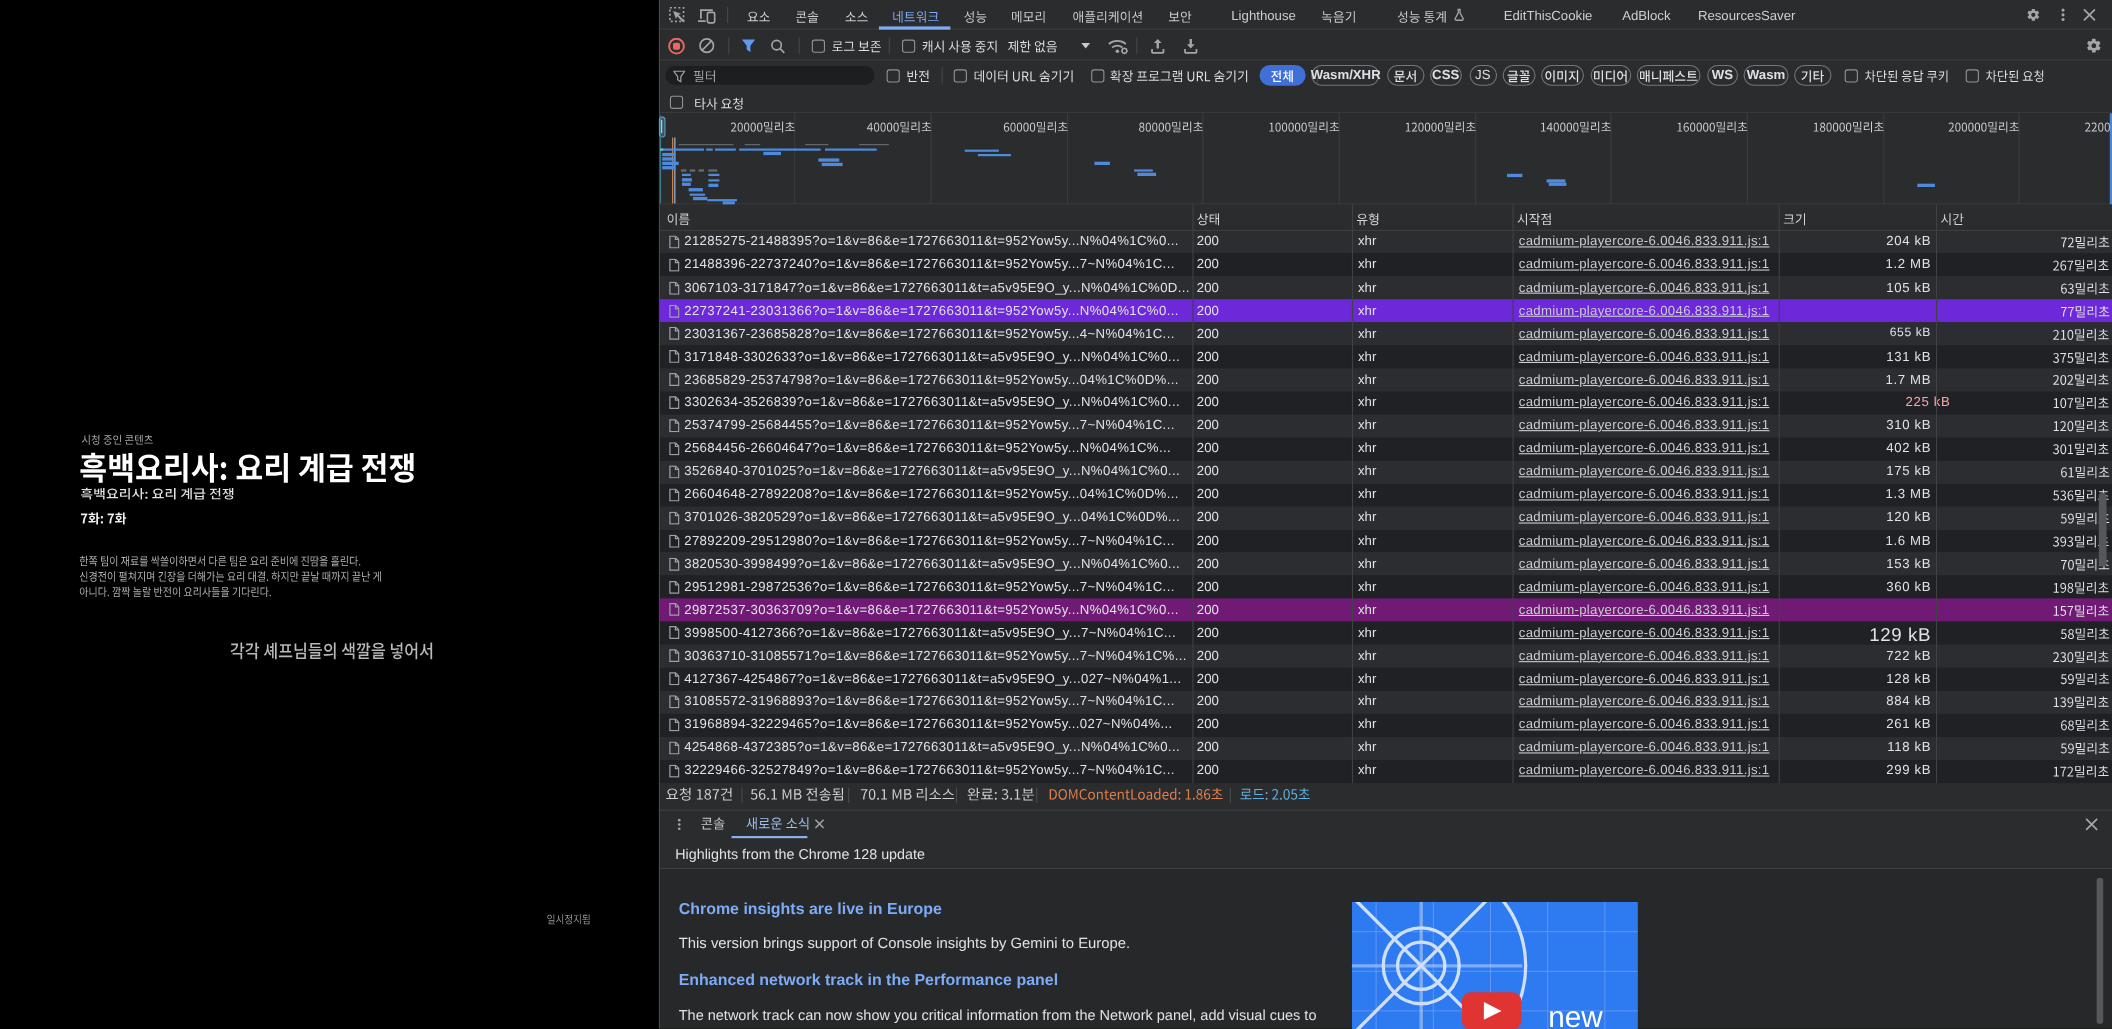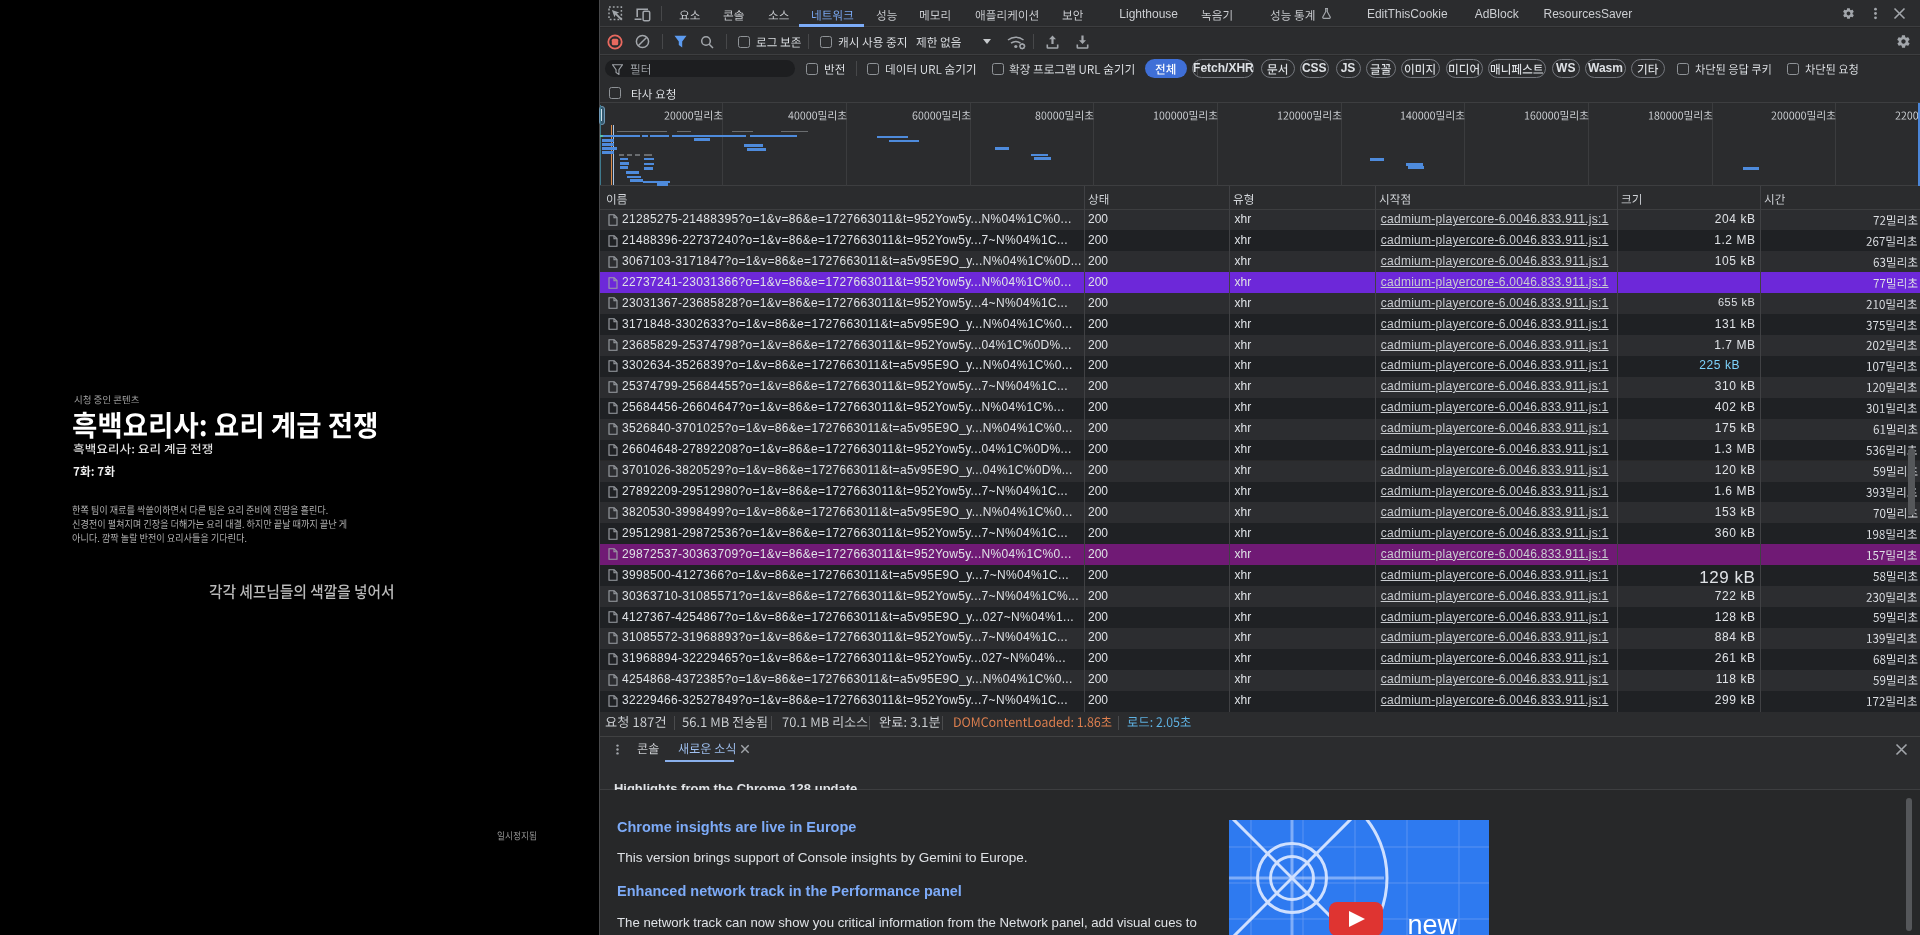--- a/index.html
+++ b/index.html
@@ -160,29 +160,29 @@
 <div style="position:absolute;left:991.5px;top:62.5px;width:12px;height:12px;border:1.5px solid #8f9397;border-radius:2.5px"></div>
 <div style="position:absolute;left:1009px;top:60.4px"><svg width="127.3" height="17.3" viewBox="0 0 127.3 17.3">
       <path fill="#dee1e5" transform="translate(0,13.8)" d="M3.3 -4.8H4.3V-3.4H3.3ZM7.8 -9.9H8.7V-2.6H7.8ZM8.3 -6.6H10.3V-5.8H8.3ZM0.6 -3 0.5 -3.8Q1.5 -3.8 2.6 -3.8Q3.7 -3.8 4.9 -3.9Q6.1 -3.9 7.1 -4.1L7.2 -3.4Q6.1 -3.2 4.9 -3.1Q3.8 -3 2.7 -3Q1.6 -3 0.6 -3ZM1.8 -2.1H8.7V0.9H7.8V-1.3H1.8ZM0.8 -8.9H6.8V-8.2H0.8ZM3.8 -7.8Q4.9 -7.8 5.6 -7.3Q6.3 -6.9 6.3 -6.2Q6.3 -5.4 5.6 -5Q4.9 -4.6 3.8 -4.6Q2.7 -4.6 2 -5Q1.4 -5.4 1.4 -6.2Q1.4 -6.9 2 -7.3Q2.7 -7.8 3.8 -7.8ZM3.8 -7.1Q3.1 -7.1 2.7 -6.8Q2.3 -6.6 2.3 -6.2Q2.3 -5.8 2.7 -5.5Q3.1 -5.2 3.8 -5.2Q4.5 -5.2 4.9 -5.5Q5.3 -5.8 5.3 -6.2Q5.3 -6.6 4.9 -6.8Q4.5 -7.1 3.8 -7.1ZM3.3 -10H4.3V-8.6H3.3Z M13.9 -8.8H14.7V-7.9Q14.7 -6.9 14.3 -6Q13.9 -5.2 13.3 -4.5Q12.6 -3.9 11.7 -3.6L11.2 -4.4Q12 -4.6 12.6 -5.2Q13.2 -5.7 13.6 -6.4Q13.9 -7.1 13.9 -7.9ZM14.1 -8.8H14.9V-7.9Q14.9 -7.2 15.2 -6.5Q15.5 -5.9 16.1 -5.4Q16.6 -4.9 17.4 -4.7L16.9 -3.9Q16.1 -4.2 15.4 -4.8Q14.8 -5.4 14.4 -6.2Q14.1 -7 14.1 -7.9ZM11.5 -9.1H17.2V-8.3H11.5ZM18.5 -9.9H19.5V-3.4H18.5ZM19.2 -7.2H21V-6.3H19.2ZM16.1 -3.1Q17.2 -3.1 18 -2.9Q18.7 -2.6 19.1 -2.2Q19.6 -1.7 19.6 -1.1Q19.6 -0.5 19.1 -0Q18.7 0.4 18 0.7Q17.2 0.9 16.1 0.9Q15 0.9 14.3 0.7Q13.5 0.4 13.1 -0Q12.6 -0.5 12.6 -1.1Q12.6 -1.7 13.1 -2.2Q13.5 -2.6 14.3 -2.9Q15 -3.1 16.1 -3.1ZM16.1 -2.3Q15.3 -2.3 14.8 -2.1Q14.2 -2 13.9 -1.7Q13.6 -1.5 13.6 -1.1Q13.6 -0.7 13.9 -0.4Q14.2 -0.2 14.8 -0Q15.3 0.1 16.1 0.1Q16.9 0.1 17.4 -0Q18 -0.2 18.3 -0.4Q18.6 -0.7 18.6 -1.1Q18.6 -1.5 18.3 -1.7Q18 -2 17.4 -2.1Q16.9 -2.3 16.1 -2.3Z M24.6 -1.3H34.2V-0.5H24.6ZM25.4 -8.8H33.3V-8H25.4ZM25.5 -4.3H33.2V-3.4H25.5ZM27.1 -8.1H28V-4.2H27.1ZM30.7 -8.1H31.6V-4.2H30.7Z M35.3 -1.2H44.9V-0.4H35.3ZM39.6 -3.6H40.5V-0.9H39.6ZM36.5 -9.1H43.7V-5.8H37.5V-3.7H36.5V-6.6H42.7V-8.3H36.5ZM36.5 -4.1H43.9V-3.3H36.5Z M47.1 -8.8H53.8V-8H47.1ZM46 -1.5H55.5V-0.6H46ZM53.3 -8.8H54.3V-7.7Q54.3 -7 54.2 -6.2Q54.2 -5.4 54.1 -4.5Q54.1 -3.6 53.9 -2.4L52.9 -2.5Q53.1 -3.6 53.2 -4.5Q53.3 -5.5 53.3 -6.2Q53.3 -7 53.3 -7.7Z M64.7 -9.9H65.6V-3.5H64.7ZM63 -7.2H65V-6.3H63ZM62.4 -9.7H63.3V-3.6H62.4ZM58.7 -2.9H65.6V0.8H58.7ZM64.7 -2.1H59.6V-0H64.7ZM57.2 -4.7H57.9Q58.6 -4.7 59.3 -4.7Q59.9 -4.8 60.5 -4.8Q61.1 -4.9 61.8 -5L61.9 -4.2Q61.2 -4.1 60.6 -4Q60 -4 59.3 -3.9Q58.7 -3.9 57.9 -3.9H57.2ZM57.2 -9.2H61.1V-6.2H58.1V-4.2H57.2V-7H60.2V-8.4H57.2Z M73.7 0.2Q73 0.2 72.5 -0Q71.9 -0.2 71.5 -0.7Q71.1 -1.1 70.8 -1.8Q70.6 -2.6 70.6 -3.6V-8.8H71.7V-3.6Q71.7 -2.5 71.9 -1.9Q72.2 -1.3 72.7 -1.1Q73.1 -0.8 73.7 -0.8Q74.2 -0.8 74.7 -1.1Q75.1 -1.3 75.4 -1.9Q75.7 -2.5 75.7 -3.6V-8.8H76.7V-3.6Q76.7 -2.6 76.5 -1.8Q76.3 -1.1 75.9 -0.7Q75.4 -0.2 74.9 -0Q74.3 0.2 73.7 0.2Z M79 0V-8.8H81.7Q82.6 -8.8 83.2 -8.6Q83.9 -8.3 84.3 -7.8Q84.7 -7.2 84.7 -6.3Q84.7 -5.5 84.3 -4.9Q83.9 -4.3 83.2 -4Q82.6 -3.7 81.7 -3.7H80.1V0ZM80.1 -4.6H81.5Q82.5 -4.6 83.1 -5Q83.6 -5.5 83.6 -6.3Q83.6 -7.2 83.1 -7.5Q82.5 -7.9 81.5 -7.9H80.1ZM83.7 0 81.5 -4 82.3 -4.6 84.9 0Z M86.4 0V-8.8H87.5V-0.9H91.2V0Z M99 -4.5H100V-2.6H99ZM95.9 -2.8H103.1V0.8H95.9ZM102.2 -2H96.9V-0H102.2ZM94.8 -4.9H104.3V-4.1H94.8ZM99 -9.8H99.9V-9.3Q99.9 -8.8 99.6 -8.3Q99.4 -7.8 99 -7.3Q98.6 -6.9 98.1 -6.6Q97.5 -6.3 96.9 -6.1Q96.3 -5.8 95.7 -5.7L95.3 -6.5Q95.9 -6.6 96.4 -6.8Q96.9 -7 97.4 -7.2Q97.9 -7.5 98.3 -7.8Q98.6 -8.1 98.8 -8.5Q99 -8.9 99 -9.3ZM99.2 -9.8H100V-9.3Q100 -8.9 100.2 -8.5Q100.4 -8.2 100.8 -7.8Q101.1 -7.5 101.6 -7.2Q102.1 -7 102.6 -6.8Q103.2 -6.6 103.7 -6.5L103.4 -5.7Q102.7 -5.8 102.1 -6.1Q101.5 -6.3 101 -6.6Q100.4 -6.9 100 -7.4Q99.6 -7.8 99.4 -8.3Q99.2 -8.8 99.2 -9.3Z M113.1 -9.9H114.1V0.9H113.1ZM110.1 -8.7H111Q111 -7.6 110.7 -6.5Q110.5 -5.4 109.9 -4.4Q109.3 -3.4 108.4 -2.6Q107.4 -1.8 106.1 -1.1L105.6 -1.9Q107.1 -2.7 108.1 -3.7Q109.1 -4.7 109.6 -5.9Q110.1 -7.2 110.1 -8.6ZM106.1 -8.7H110.5V-7.9H106.1Z M123.8 -9.9H124.8V0.9H123.8ZM120.8 -8.7H121.7Q121.7 -7.6 121.4 -6.5Q121.2 -5.4 120.6 -4.4Q120 -3.4 119.1 -2.6Q118.1 -1.8 116.8 -1.1L116.3 -1.9Q117.8 -2.7 118.8 -3.7Q119.8 -4.7 120.3 -5.9Q120.8 -7.2 120.8 -8.6ZM116.8 -8.7H121.2V-7.9H116.8Z"></path>
     </svg></div>
 <div style="position:absolute;left:1145.3px;top:59px;width:42.2px;height:19px;background:#3f6fd7;border-radius:9.5px"></div>
 <div style="position:absolute;left:1155.2px;top:60.4px"><svg width="22.4" height="17.3" viewBox="0 0 22.4 17.3">
       <path fill="#ffffff" transform="translate(0,13.8)" d="M6.2 -7H8.8V-6H6.2ZM8.1 -10H9.3V-2H8.1ZM2.5 -0.3H9.6V0.8H2.5ZM2.5 -2.7H3.7V0.3H2.5ZM3.1 -8.6H4.1V-7.8Q4.1 -6.8 3.8 -5.9Q3.4 -5 2.8 -4.3Q2.1 -3.6 1.2 -3.3L0.5 -4.3Q1.2 -4.5 1.6 -4.8Q2.1 -5.2 2.5 -5.7Q2.8 -6.1 3 -6.7Q3.1 -7.2 3.1 -7.8ZM3.4 -8.6H4.4V-7.8Q4.4 -7.1 4.7 -6.5Q4.9 -5.8 5.5 -5.3Q6.1 -4.8 6.9 -4.5L6.3 -3.5Q5.3 -3.8 4.7 -4.5Q4.1 -5.1 3.7 -6Q3.4 -6.8 3.4 -7.8ZM0.9 -9.1H6.6V-8.1H0.9Z M15.6 -5.7H17.4V-4.7H15.6ZM13.3 -7.1H14.2V-6.6Q14.2 -5.8 14.1 -5Q13.9 -4.2 13.6 -3.4Q13.3 -2.7 12.9 -2.1Q12.4 -1.5 11.8 -1.2L11.1 -2.1Q11.7 -2.5 12.1 -3Q12.5 -3.4 12.7 -4Q13 -4.7 13.1 -5.3Q13.3 -6 13.3 -6.6ZM13.5 -7.1H14.4V-6.6Q14.4 -6 14.6 -5.4Q14.7 -4.7 15 -4.2Q15.2 -3.6 15.7 -3.1Q16.1 -2.7 16.6 -2.4L15.9 -1.4Q15.1 -1.9 14.6 -2.7Q14 -3.5 13.8 -4.5Q13.5 -5.5 13.5 -6.6ZM11.4 -8H16.2V-7H11.4ZM13.3 -9.6H14.4V-7.2H13.3ZM19.1 -10H20.3V1H19.1ZM17 -9.8H18.2V0.5H17Z"></path>
     </svg></div>
 <div style="position:absolute;left:1196.5px;top:61px;width:1px;height:15px;background:#47484a"></div>
 <div style="position:absolute;left:1192.4px;top:59px;width:62.0px;height:19px;border:1px solid #73767c;border-radius:9.5px"></div>
-<div style="position:absolute;top:61.8px;font-size:12px;color:#dee1e5;font-weight:700;line-height:1;white-space:pre;transform:translateX(-50%);left:1223.4px;">Fetch/XHR</div>
+<div style="position:absolute;top:61.8px;font-size:12px;color:#dee1e5;font-weight:700;line-height:1;white-space:pre;transform:translateX(-50%);left:1223.4px;">Wasm/XHR</div>
 <div style="position:absolute;left:1261px;top:59px;width:34px;height:19px;border:1px solid #73767c;border-radius:9.5px"></div>
 <div style="position:absolute;left:1266.8px;top:60.4px"><svg width="22.4" height="17.3" viewBox="0 0 22.4 17.3">
       <path fill="#dee1e5" transform="translate(0,13.8)" d="M0.5 -4.5H10.2V-3.4H0.5ZM4.8 -3.8H6.1V-1.4H4.8ZM1.7 -9.5H8.9V-5.5H1.7ZM7.7 -8.5H2.9V-6.5H7.7ZM1.7 -0.3H9.1V0.8H1.7ZM1.7 -2.4H2.9V0.1H1.7Z M16.6 -6.4H19.5V-5.4H16.6ZM13.9 -9.1H14.9V-7.3Q14.9 -6.3 14.7 -5.4Q14.5 -4.5 14.1 -3.7Q13.7 -2.9 13.2 -2.3Q12.6 -1.6 11.9 -1.3L11.2 -2.3Q11.8 -2.6 12.3 -3.1Q12.8 -3.6 13.1 -4.3Q13.5 -5 13.7 -5.8Q13.9 -6.5 13.9 -7.3ZM14.1 -9.1H15.1V-7.3Q15.1 -6.5 15.3 -5.8Q15.4 -5.1 15.8 -4.4Q16.1 -3.8 16.6 -3.3Q17.1 -2.8 17.7 -2.5L17 -1.5Q16.3 -1.8 15.8 -2.4Q15.2 -3 14.9 -3.8Q14.5 -4.5 14.3 -5.4Q14.1 -6.3 14.1 -7.3ZM18.9 -10H20.1V1H18.9Z"></path>
     </svg></div>
 <div style="position:absolute;left:1300px;top:59px;width:28.5px;height:19px;border:1px solid #73767c;border-radius:9.5px"></div>
 <div style="position:absolute;top:61.8px;font-size:12px;color:#dee1e5;font-weight:700;line-height:1;white-space:pre;transform:translateX(-50%);left:1314.25px;">CSS</div>
 <div style="position:absolute;left:1335.5px;top:59px;width:25.0px;height:19px;border:1px solid #73767c;border-radius:9.5px"></div>
-<div style="position:absolute;top:61.8px;font-size:12px;color:#dee1e5;font-weight:700;line-height:1;white-space:pre;transform:translateX(-50%);left:1348.0px;">JS</div>
+<div style="position:absolute;top:61.8px;font-size:12px;color:#dee1e5;font-weight:400;line-height:1;white-space:pre;transform:translateX(-50%);left:1348.0px;">JS</div>
 <div style="position:absolute;left:1365.5px;top:59px;width:30.5px;height:19px;border:1px solid #73767c;border-radius:9.5px"></div>
 <div style="position:absolute;left:1369.5px;top:60.4px"><svg width="22.4" height="17.3" viewBox="0 0 22.4 17.3">
       <path fill="#dee1e5" transform="translate(0,13.8)" d="M1.7 -9.5H8.5V-8.5H1.7ZM0.5 -6H10.2V-5H0.5ZM7.8 -9.5H9V-8.8Q9 -8.2 8.9 -7.5Q8.9 -6.7 8.7 -5.7L7.5 -5.8Q7.7 -6.8 7.7 -7.5Q7.8 -8.2 7.8 -8.8ZM1.6 -4.1H9V-1.1H2.9V0.2H1.7V-2.1H7.8V-3.1H1.6ZM1.7 -0.1H9.3V0.9H1.7Z M16.2 -9.7H19.2V-8.6H16.2ZM11.3 -5.6H20.8V-4.6H11.3ZM15.6 -7.4H16.8V-5H15.6ZM18.6 -9.7H19.8V-9.1Q19.8 -8.7 19.8 -7.9Q19.8 -7.2 19.5 -6.2L18.3 -6.4Q18.6 -7.3 18.6 -8Q18.6 -8.7 18.6 -9.1ZM12 -9.7H14.7V-8.6H12ZM14.1 -9.7H15.3V-9.2Q15.3 -8.7 15.2 -7.9Q15.2 -7.2 14.8 -6.2L13.6 -6.4Q13.9 -7.1 14 -7.6Q14.1 -8.1 14.1 -8.5Q14.1 -8.9 14.1 -9.2ZM12.5 -3.8H19.6V-1.1H13.7V0.3H12.5V-2H18.4V-2.8H12.5ZM12.5 -0.1H20V0.9H12.5Z"></path>
     </svg></div>
 <div style="position:absolute;left:1401px;top:59px;width:39px;height:19px;border:1px solid #73767c;border-radius:9.5px"></div>
 <div style="position:absolute;left:1404.0px;top:60.4px"><svg width="33.1" height="17.3" viewBox="0 0 33.1 17.3">
       <path fill="#dee1e5" transform="translate(0,13.8)" d="M8.1 -10H9.3V1H8.1ZM3.6 -9.2Q4.4 -9.2 5 -8.7Q5.7 -8.2 6 -7.4Q6.4 -6.5 6.4 -5.3Q6.4 -4.1 6 -3.3Q5.7 -2.4 5 -1.9Q4.4 -1.4 3.6 -1.4Q2.8 -1.4 2.2 -1.9Q1.6 -2.4 1.2 -3.3Q0.9 -4.1 0.9 -5.3Q0.9 -6.5 1.2 -7.4Q1.6 -8.2 2.2 -8.7Q2.8 -9.2 3.6 -9.2ZM3.6 -8Q3.2 -8 2.8 -7.7Q2.5 -7.4 2.3 -6.8Q2.1 -6.2 2.1 -5.3Q2.1 -4.5 2.3 -3.8Q2.5 -3.2 2.8 -2.9Q3.2 -2.6 3.6 -2.6Q4.1 -2.6 4.4 -2.9Q4.8 -3.2 5 -3.8Q5.2 -4.5 5.2 -5.3Q5.2 -6.2 5 -6.8Q4.8 -7.4 4.4 -7.7Q4.1 -8 3.6 -8Z M11.8 -9H16.8V-1.7H11.8ZM15.6 -7.9H13V-2.7H15.6ZM18.8 -10H20V1H18.8Z M24.7 -8.3H25.6V-6.8Q25.6 -5.9 25.4 -5Q25.2 -4.2 24.8 -3.4Q24.4 -2.6 23.9 -2Q23.3 -1.4 22.6 -1.1L21.9 -2.1Q22.5 -2.4 23 -2.9Q23.5 -3.4 23.9 -4Q24.3 -4.7 24.5 -5.4Q24.7 -6.1 24.7 -6.8ZM24.9 -8.3H25.9V-6.8Q25.9 -6.1 26.1 -5.4Q26.3 -4.8 26.6 -4.2Q27 -3.6 27.5 -3.1Q28 -2.6 28.6 -2.4L28 -1.4Q27.3 -1.7 26.7 -2.2Q26.1 -2.8 25.7 -3.5Q25.3 -4.2 25.1 -5.1Q24.9 -5.9 24.9 -6.8ZM22.3 -8.9H28.3V-7.8H22.3ZM29.5 -10H30.7V1H29.5Z"></path>
     </svg></div>
 <div style="position:absolute;left:1445.5px;top:59px;width:37.0px;height:19px;border:1px solid #73767c;border-radius:9.5px"></div>
 <div style="position:absolute;left:1447.5px;top:60.4px"><svg width="33.1" height="17.3" viewBox="0 0 33.1 17.3">
@@ -425,21 +425,21 @@
     </svg></div>
 <div style="position:absolute;left:600px;top:355.9px;width:1320px;height:21.0px;background:#1f2124;overflow:hidden">
     <svg style="position:absolute;left:7.5px;top:4.3px" width="10" height="12" viewBox="0 0 10 12">
       <path d="M1 .7 H6.2 L9 3.5 V11.3 H1 Z" fill="none" stroke="#9da1a6" stroke-width="1.1"></path>
       <path d="M6 1 V3.7 H8.8" fill="none" stroke="#9da1a6" stroke-width="1.1"></path>
     </svg>
     <div style="top:3.6px;font-size:12px;line-height:1;white-space:pre;position:absolute;left:22px;color:#dfe2e6;letter-spacing:0.33px">3302634-3526839?o=1&amp;v=86&amp;e=1727663011&amp;t=a5v95E9O_y...N%04%1C%0...</div>
     <div style="top:3.6px;font-size:12px;line-height:1;white-space:pre;position:absolute;left:488px;color:#dfe2e6">200</div>
     <div style="top:3.6px;font-size:12px;line-height:1;white-space:pre;position:absolute;left:634.5px;color:#dfe2e6">xhr</div>
     <div style="top:3.6px;font-size:12px;line-height:1;white-space:pre;position:absolute;left:780.7px;color:#c9ccd0;text-decoration:underline;letter-spacing:0.28px">cadmium-playercore-6.0046.833.911.js:1</div>
-    <div style="top:3.6px;font-size:12px;line-height:1;white-space:pre;position:absolute;right:180px;color:#7dd3fc;letter-spacing:0.55px">225 kB</div>
+    <div style="top:3.6px;font-size:12px;line-height:1;white-space:pre;position:absolute;right:147px;color:#fca5a5;letter-spacing:0.55px">225 kB</div>
   </div>
 <div style="position:absolute;left:1866.1px;top:357.3px"><svg width="52.5" height="17.3" viewBox="0 0 52.5 17.3">
       <path fill="#dfe2e6" transform="translate(0,13.8)" d="M1 0V-0.9H2.9V-7.5H1.4V-8.2Q2 -8.3 2.4 -8.4Q2.8 -8.6 3.2 -8.8H4V-0.9H5.7V0Z M9.7 0.2Q8.9 0.2 8.3 -0.3Q7.7 -0.9 7.4 -1.9Q7 -2.9 7 -4.4Q7 -6 7.4 -7Q7.7 -8 8.3 -8.5Q8.9 -9 9.7 -9Q10.5 -9 11.1 -8.5Q11.7 -8 12 -7Q12.4 -6 12.4 -4.4Q12.4 -2.9 12 -1.9Q11.7 -0.9 11.1 -0.3Q10.5 0.2 9.7 0.2ZM9.7 -0.7Q10.2 -0.7 10.6 -1.1Q10.9 -1.5 11.1 -2.3Q11.3 -3.1 11.3 -4.4Q11.3 -5.7 11.1 -6.5Q10.9 -7.3 10.6 -7.7Q10.2 -8.1 9.7 -8.1Q9.2 -8.1 8.8 -7.7Q8.5 -7.3 8.3 -6.5Q8.1 -5.7 8.1 -4.4Q8.1 -3.1 8.3 -2.3Q8.5 -1.5 8.8 -1.1Q9.2 -0.7 9.7 -0.7Z M15.2 0Q15.3 -1.2 15.4 -2.3Q15.6 -3.3 15.9 -4.3Q16.1 -5.2 16.6 -6.1Q17 -7 17.6 -7.9H13.5V-8.8H18.8V-8.1Q18.1 -7.1 17.6 -6.2Q17.1 -5.3 16.9 -4.4Q16.6 -3.4 16.5 -2.4Q16.4 -1.3 16.3 0Z M20.5 -9.3H25.4V-4.9H20.5ZM24.5 -8.5H21.5V-5.7H24.5ZM27.6 -9.9H28.6V-4.3H27.6ZM21.8 -3.8H28.6V-1.2H22.7V0.3H21.8V-1.9H27.6V-3H21.8ZM21.8 0H28.9V0.8H21.8Z M38.3 -9.9H39.3V0.9H38.3ZM31.3 -2.5H32.1Q33 -2.5 33.9 -2.5Q34.7 -2.6 35.6 -2.7Q36.4 -2.7 37.4 -2.9L37.4 -2.1Q36 -1.8 34.8 -1.8Q33.5 -1.7 32.1 -1.7H31.3ZM31.3 -8.9H36.1V-5H32.3V-2.2H31.3V-5.8H35.1V-8.1H31.3Z M41.4 -1.3H50.9V-0.4H41.4ZM45.7 -3.7H46.6V-0.8H45.7ZM45.7 -7.6H46.5V-7.4Q46.5 -6.6 46.2 -5.9Q45.8 -5.2 45.2 -4.7Q44.7 -4.2 43.9 -3.8Q43.1 -3.5 42.3 -3.3L41.9 -4.1Q42.7 -4.3 43.4 -4.5Q44 -4.8 44.6 -5.3Q45.1 -5.7 45.4 -6.2Q45.7 -6.8 45.7 -7.4ZM45.8 -7.6H46.6V-7.4Q46.6 -6.8 46.9 -6.2Q47.2 -5.7 47.7 -5.3Q48.2 -4.8 48.9 -4.5Q49.6 -4.3 50.4 -4.1L50 -3.3Q49.2 -3.5 48.4 -3.8Q47.6 -4.2 47 -4.7Q46.5 -5.2 46.1 -5.9Q45.8 -6.6 45.8 -7.4ZM42.3 -8.2H50V-7.4H42.3ZM45.7 -9.7H46.6V-7.9H45.7Z"></path>
     </svg></div>
 <div style="position:absolute;left:600px;top:376.9px;width:1320px;height:20.900000000000034px;background:#2c2d30;overflow:hidden">
     <svg style="position:absolute;left:7.5px;top:4.3px" width="10" height="12" viewBox="0 0 10 12">
       <path d="M1 .7 H6.2 L9 3.5 V11.3 H1 Z" fill="none" stroke="#9da1a6" stroke-width="1.1"></path>
       <path d="M6 1 V3.7 H8.8" fill="none" stroke="#9da1a6" stroke-width="1.1"></path>
     </svg>
     <div style="top:3.6px;font-size:12px;line-height:1;white-space:pre;position:absolute;left:22px;color:#dfe2e6;letter-spacing:0.33px">25374799-25684455?o=1&amp;v=86&amp;e=1727663011&amp;t=952Yow5y...7~N%04%1C...</div>
@@ -703,21 +703,21 @@
       <path fill="#9fc0f0" transform="translate(0,14.3)" d="M2.9 -9.3H3.7V-7.1Q3.7 -6.2 3.5 -5.4Q3.3 -4.5 3 -3.8Q2.7 -3 2.2 -2.4Q1.7 -1.9 1.1 -1.5L0.5 -2.2Q1.1 -2.6 1.5 -3.1Q1.9 -3.6 2.3 -4.3Q2.6 -5 2.7 -5.7Q2.9 -6.4 2.9 -7.1ZM3.1 -9.3H3.9V-7.2Q3.9 -6.5 4 -5.8Q4.2 -5.1 4.5 -4.5Q4.8 -3.9 5.2 -3.4Q5.6 -2.9 6.2 -2.6L5.6 -1.8Q5 -2.1 4.5 -2.7Q4 -3.2 3.7 -4Q3.4 -4.7 3.2 -5.5Q3.1 -6.3 3.1 -7.2ZM9 -10.3H9.9V1H9ZM7.2 -5.8H9.3V-4.9H7.2ZM6.5 -10.1H7.5V0.4H6.5Z M11.8 -1.3H21.7V-0.4H11.8ZM16.2 -3.7H17.2V-0.9H16.2ZM13 -9.5H20.5V-6.1H14V-3.8H13V-6.9H19.5V-8.7H13ZM13 -4.2H20.7V-3.4H13Z M22.9 -4.6H32.8V-3.8H22.9ZM27.5 -4.1H28.5V-1.5H27.5ZM24.2 -0.1H31.7V0.7H24.2ZM24.2 -2.6H25.2V0.1H24.2ZM27.9 -10.1Q29 -10.1 29.9 -9.8Q30.7 -9.5 31.2 -9Q31.7 -8.5 31.7 -7.8Q31.7 -7.1 31.2 -6.6Q30.7 -6.1 29.9 -5.8Q29 -5.5 27.9 -5.5Q26.7 -5.5 25.8 -5.8Q25 -6.1 24.5 -6.6Q24 -7.1 24 -7.8Q24 -8.5 24.5 -9Q25 -9.5 25.8 -9.8Q26.7 -10.1 27.9 -10.1ZM27.9 -9.2Q27 -9.2 26.4 -9Q25.8 -8.9 25.4 -8.5Q25.1 -8.2 25.1 -7.8Q25.1 -7.3 25.4 -7Q25.8 -6.7 26.4 -6.5Q27 -6.4 27.9 -6.4Q28.7 -6.4 29.3 -6.5Q29.9 -6.7 30.3 -7Q30.6 -7.3 30.6 -7.8Q30.6 -8.2 30.3 -8.5Q29.9 -8.9 29.3 -9Q28.7 -9.2 27.9 -9.2Z M36.8 -1.4H46.7V-0.5H36.8ZM41.2 -4.1H42.2V-1.1H41.2ZM41.2 -9.6H42.1V-8.7Q42.1 -8 41.8 -7.3Q41.6 -6.7 41.1 -6.1Q40.7 -5.6 40.1 -5.1Q39.6 -4.7 38.9 -4.4Q38.3 -4.1 37.6 -4L37.2 -4.8Q37.8 -4.9 38.3 -5.2Q38.9 -5.4 39.4 -5.8Q39.9 -6.2 40.3 -6.6Q40.7 -7.1 41 -7.6Q41.2 -8.2 41.2 -8.7ZM41.4 -9.6H42.2V-8.7Q42.2 -8.1 42.5 -7.6Q42.7 -7.1 43.1 -6.6Q43.5 -6.2 44 -5.8Q44.5 -5.4 45.1 -5.2Q45.7 -4.9 46.3 -4.8L45.8 -4Q45.2 -4.1 44.5 -4.4Q43.9 -4.7 43.3 -5.1Q42.7 -5.6 42.3 -6.1Q41.9 -6.7 41.6 -7.3Q41.4 -8 41.4 -8.7Z M50.8 -9.8H51.6V-8.7Q51.6 -7.6 51.2 -6.7Q50.9 -5.8 50.2 -5.1Q49.5 -4.4 48.5 -4L48 -4.8Q48.7 -5.1 49.2 -5.5Q49.7 -5.9 50 -6.4Q50.4 -6.9 50.6 -7.5Q50.8 -8.1 50.8 -8.7ZM51 -9.8H51.8V-8.7Q51.8 -8.1 52 -7.5Q52.2 -7 52.6 -6.5Q52.9 -6 53.4 -5.6Q53.9 -5.2 54.6 -5L54.1 -4.2Q53.1 -4.5 52.4 -5.2Q51.7 -5.9 51.4 -6.8Q51 -7.7 51 -8.7ZM49.6 -3H56.9V1H55.9V-2.1H49.6ZM55.9 -10.3H56.9V-3.5H55.9Z"></path>
     </svg></div>
 <svg style="position:absolute;left:739.5px;top:744.2px" width="10" height="10" viewBox="0 0 10 10">
 <path d="M1.3 1.3 L8.7 8.7 M8.7 1.3 L1.3 8.7" stroke="#a2a6ab" stroke-width="1.4"></path>
   </svg>
 <div style="position:absolute;left:665px;top:760.3px;width:69px;height:2.2px;background:#8ab0ec"></div>
 <svg style="position:absolute;left:1895px;top:742.5px" width="13" height="13" viewBox="0 0 13 13">
 <path d="M1.5 1.5 L11.5 11.5 M11.5 1.5 L1.5 11.5" stroke="#a2a6ab" stroke-width="1.6"></path>
   </svg>
 <div style="position:absolute;left:600px;top:762.5px;width:1320px;height:27.5px;background:#2b2c2e;border-bottom:1px solid #3d3e40"></div>
-<div style="position:absolute;top:769.8px;font-size:13px;color:#dfe2e6;font-weight:700;line-height:1;white-space:pre;left:613.9px;margin-top:12px;">Highlights from the Chrome 128 update</div>
+<div style="position:absolute;top:769.8px;font-size:13px;color:#dfe2e6;font-weight:400;line-height:1;white-space:pre;left:613.9px;">Highlights from the Chrome 128 update</div>
 <div style="position:absolute;left:600px;top:790px;width:1320px;height:145px;background:#272829"></div>
 <div style="position:absolute;top:819.6px;font-size:14.5px;color:#7dabf8;font-weight:700;line-height:1;white-space:pre;left:617px;">Chrome insights are live in Europe</div>
 <div style="position:absolute;top:850.9px;font-size:13.5px;color:#dfe2e6;font-weight:400;line-height:1;white-space:pre;left:617px;">This version brings support of Console insights by Gemini to Europe.</div>
 <div style="position:absolute;top:884.3px;font-size:14.5px;color:#7dabf8;font-weight:700;line-height:1;white-space:pre;left:617px;">Enhanced network track in the Performance panel</div>
 <div style="position:absolute;top:915.7px;font-size:13.2px;color:#dfe2e6;font-weight:400;line-height:1;white-space:pre;left:617px;">The network track can now show you critical information from the Network panel, add visual cues to</div>
 <svg style="position:absolute;left:1228.5px;top:819.5px" width="260" height="116" viewBox="0 0 260 116">
 <rect width="260" height="116" fill="#2e7af0"></rect>
 <g stroke="#7fa8f5" stroke-width="0.8" opacity="0.7">
 <path d="M22 0 V116 M74 0 V116 M126 0 V116 M178 0 V116 M230 0 V116"></path>
 <path d="M0 27 H260 M0 63 H260 M0 99 H260"></path>

